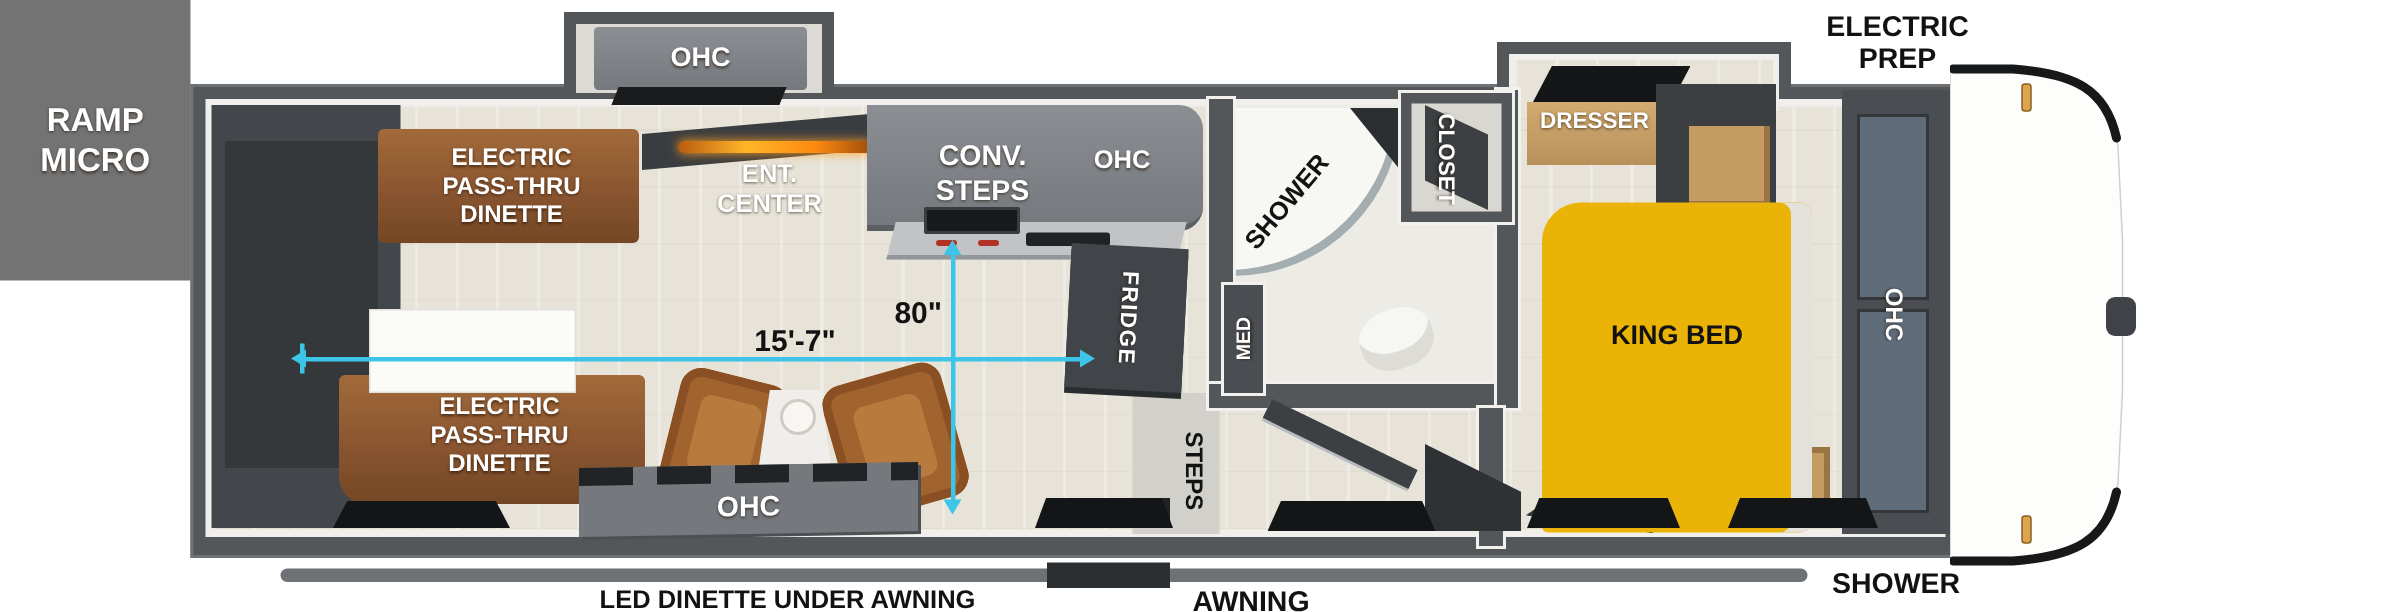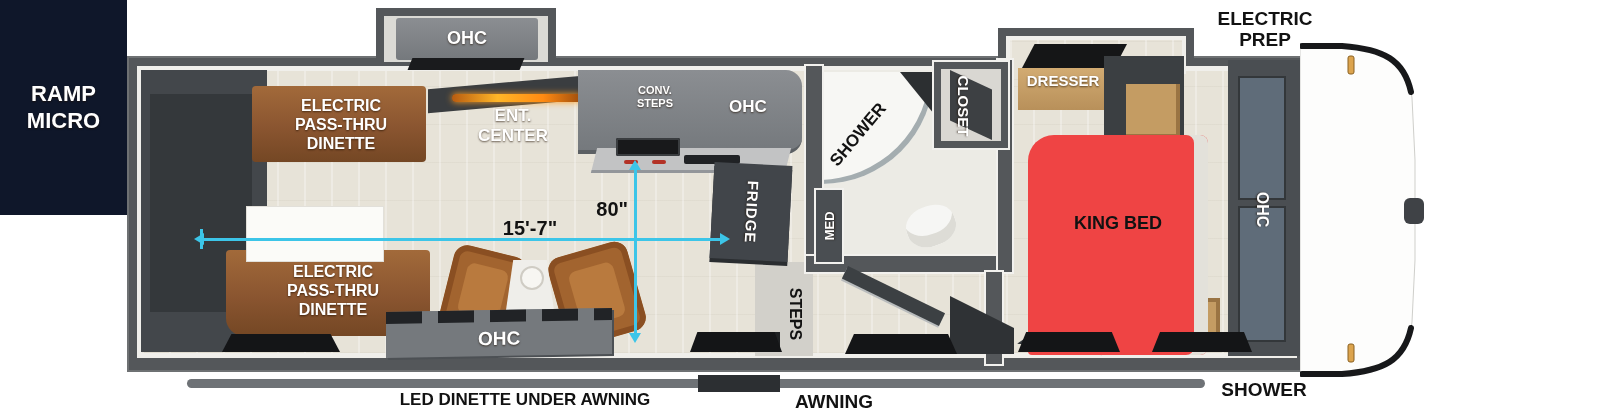--- a/index.html
+++ b/index.html
@@ -17,21 +17,21 @@
   .cab{background:linear-gradient(180deg,#8b8e92,#75797d);}
   .win{position:absolute;background:#141517;clip-path:polygon(8% 0,92% 0,100% 100%,0 100%);}
   .cyan{position:absolute;background:#3cc5e8;}
   .arr{position:absolute;width:0;height:0;}
 </style>
 </head>
 <body>
 
 <div id="stage">
 
-  <div class="abs" style="left:0;top:98;width:127px;height:215px;background:#0f172a;display:flex;flex-direction:column;align-items:center;justify-content:center;">
+  <div class="abs" style="left:0;top:98;width:127px;height:187px;background:#737373;display:flex;flex-direction:column;align-items:center;justify-content:center;">
     <span class="lblw" style="position:static;font-size:22px;">RAMP</span>
     <span class="lblw" style="position:static;font-size:22px;">MICRO</span>
   </div>
 
   <div class="wall" style="left:127px;top:56px;width:1180px;height:312px;border:2px solid #6e7173;"></div>
   <div class="trim" style="left:137px;top:66px;width:1160px;height:292px;"></div>
   <div class="floor" style="left:142px;top:71px;width:1150px;height:282px;"></div>
 
   <div class="wall" style="left:998px;top:28px;width:196px;height:36px;"></div>
   <div class="trim" style="left:1006px;top:36px;width:180px;height:38px;"></div>
@@ -64,21 +64,21 @@
   <div class="abs" style="left:246px;top:206px;width:136px;height:54px;background:#fbfbf8;border:1px solid #e2e0da;"></div>
 
   <div class="abs" style="left:428px;top:80px;width:212px;height:24px;background:#3a3d40;transform:skewY(-5deg);"></div>
   <div class="abs" style="left:452px;top:94px;width:130px;height:8px;border-radius:4px;background:linear-gradient(90deg,#b85c10,#ffb628 35%,#ff8a12 70%,#9c4c0c);box-shadow:0 0 7px #ff9d20;"></div>
   <div class="lblw" style="left:455px;top:106px;width:116px;font-size:17px;">
     <div>ENT.</div>
     <div>CENTER</div>
   </div>
 
   <div class="cab abs" style="left:578px;top:70px;width:224px;height:80px;border-radius:0 16px 16px 0;border-bottom:4px solid #5c6064;"></div>
-  <div class="lblw" style="left:600px;top:84px;width:110px;font-size:11px;">
+  <div class="lblw" style="left:600px;top:94px;width:110px;font-size:19px;">
     <div>CONV.</div>
     <div>STEPS</div>
   </div>
   <div class="lblw" style="left:716px;top:97px;width:64px;font-size:17px;">OHC</div>
 
   <div class="abs" style="left:594px;top:148px;width:194px;height:22px;background:#c2c3c4;transform:skewX(-14deg);border-bottom:3px solid #93969a;"></div>
   <div class="abs" style="left:616px;top:138px;width:64px;height:18px;background:#18191b;border-radius:2px;box-shadow:inset 0 0 0 2px #3a3d40;"></div>
   <div class="abs" style="left:624px;top:160px;width:14px;height:4px;background:#b33226;border-radius:2px;"></div>
   <div class="abs" style="left:652px;top:160px;width:14px;height:4px;background:#b33226;border-radius:2px;"></div>
   <div class="abs" style="left:684px;top:155px;width:56px;height:9px;background:#202225;border-radius:2px;"></div>
@@ -126,21 +126,21 @@
   <div class="abs" style="left:702px;top:332px;width:78px;height:20px;background:#1f2123;"></div>
   <div class="lbl" style="left:757px;top:305px;width:76px;font-size:16px;transform:rotate(90deg);white-space:nowrap;">STEPS</div>
 
   <div class="abs" style="left:1022px;top:44px;width:105px;height:24px;background:#151617;clip-path:polygon(12% 0,100% 0,88% 100%,0 100%);"></div>
   <div class="abs" style="left:1018px;top:68px;width:90px;height:42px;background:linear-gradient(180deg,#d2ab72,#b8905a);display:flex;align-items:flex-start;justify-content:center;">
     <span class="lblw" style="position:static;font-size:15px;margin-top:4px;">DRESSER</span>
   </div>
   <div class="abs" style="left:1104px;top:56px;width:80px;height:82px;background:#3b3f42;"></div>
   <div class="abs" style="left:1126px;top:84px;width:54px;height:54px;background:#c49c63;box-shadow:inset -4px -4px 0 #9a7443;"></div>
   <div class="abs" style="left:1166px;top:298px;width:54px;height:46px;background:#c49c63;box-shadow:inset -4px 4px 0 #9a7443;"></div>
-  <div class="abs" style="left:1028px;top:135px;width:180px;height:220px;background:#ef4444;border-radius:26px 8px 8px 4px;box-shadow:inset -14px 0 0 #e3e1da;">
+  <div class="abs" style="left:1028px;top:135px;width:180px;height:220px;background:#eab308;border-radius:26px 8px 8px 4px;box-shadow:inset -14px 0 0 #e3e1da;">
     <span class="lbl" style="left:0;top:78px;width:180px;font-size:18px;">KING BED</span>
   </div>
   <div class="abs" style="left:1228px;top:60px;width:78px;height:296px;background:#4a4e52;">
     <div class="abs" style="left:10px;top:16px;width:44px;height:120px;background:#5f6c79;border:2px solid #33373a;"></div>
     <div class="abs" style="left:10px;top:146px;width:44px;height:132px;background:#5f6c79;border:2px solid #33373a;"></div>
   </div>
   <div class="lblw" style="left:1222px;top:200px;width:80px;font-size:16px;transform:rotate(90deg);white-space:nowrap;">OHC</div>
 
   <svg style="position:absolute;left:1300px;top:40px;" width="124" height="340" viewBox="0 0 124 340">
     <path d="M0,6 H42 C84,9 108,22 112,58 L115,120 V220 L112,282 C108,318 84,331 42,334 H0 Z" fill="#fdfdfc" stroke="#cfcfcb" stroke-width="1"></path>

